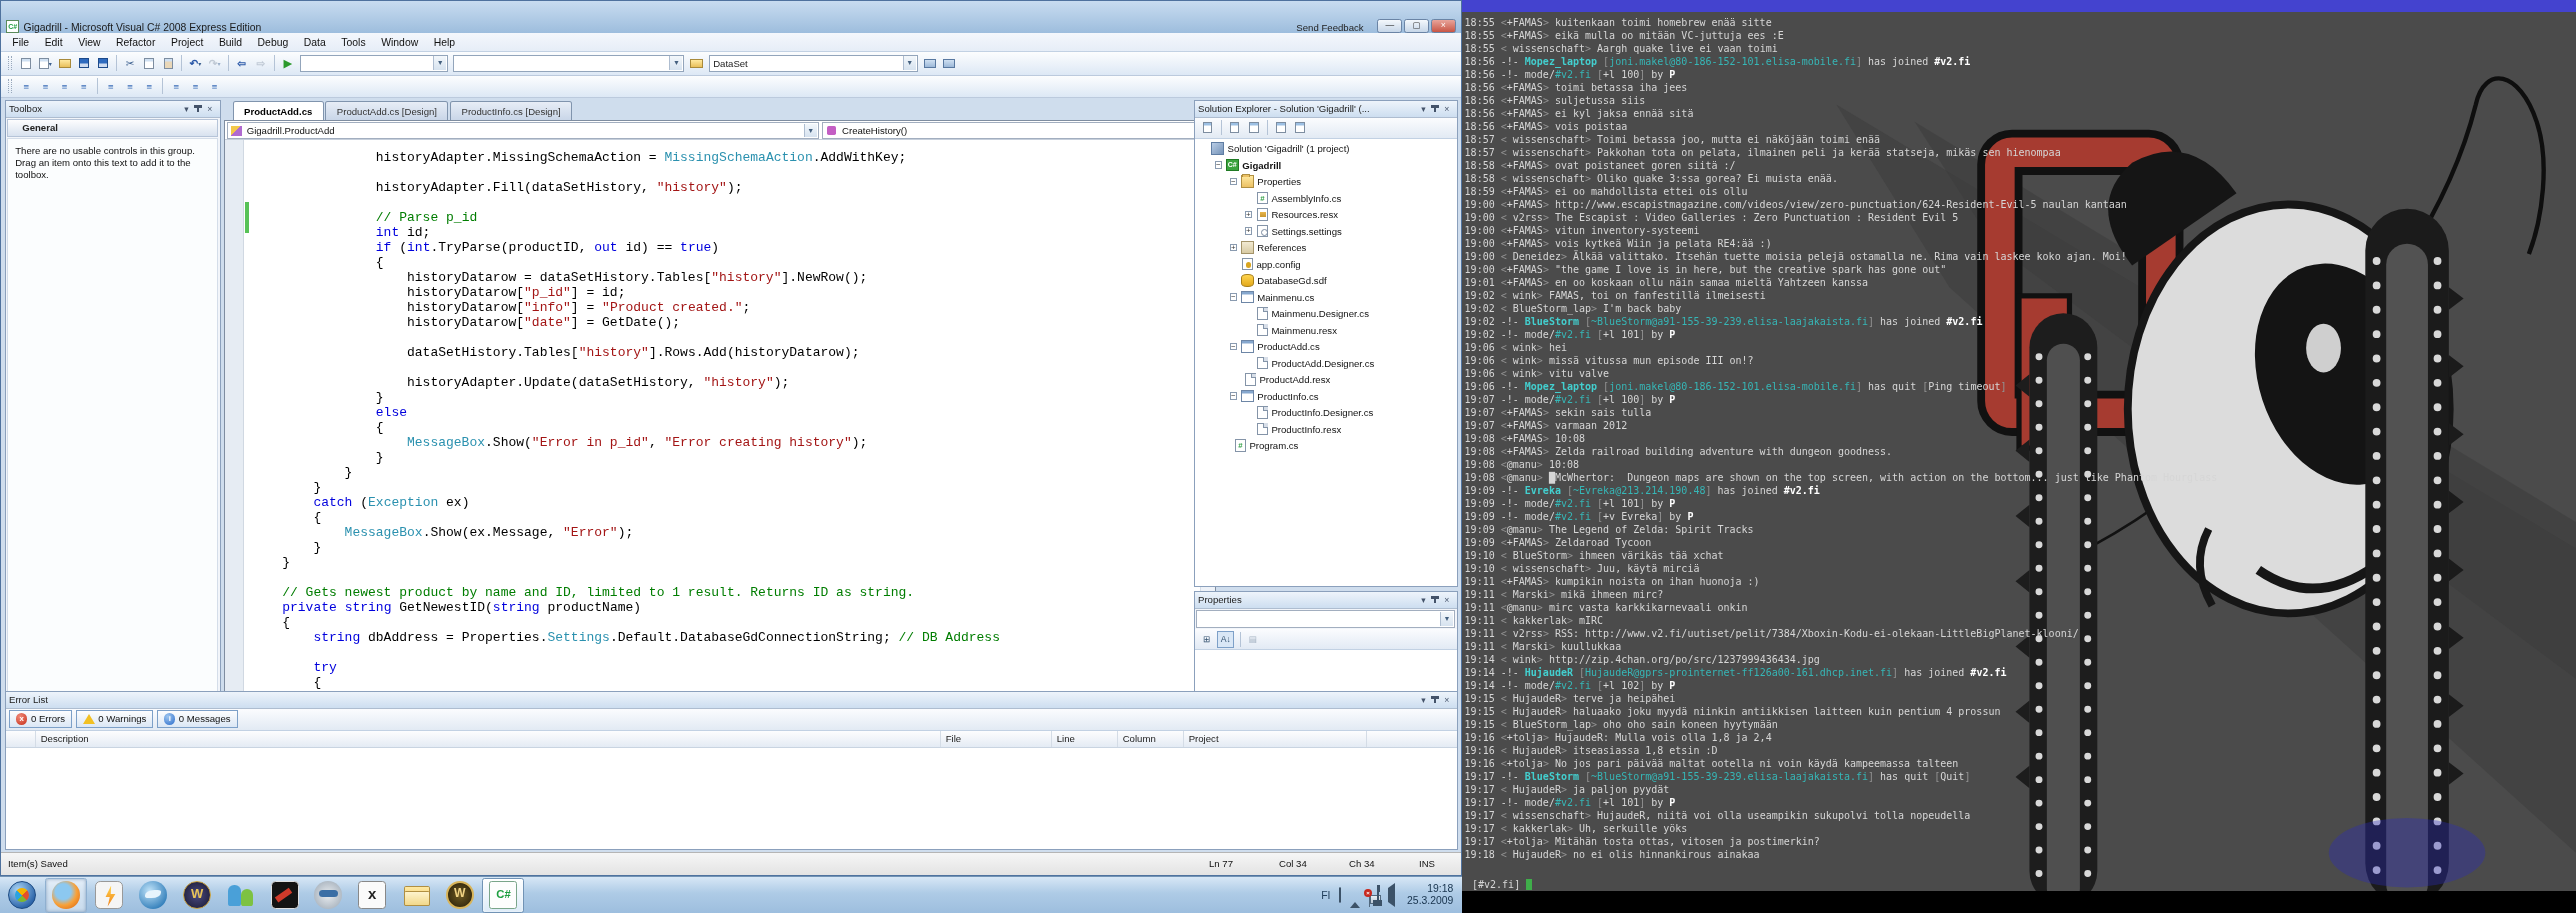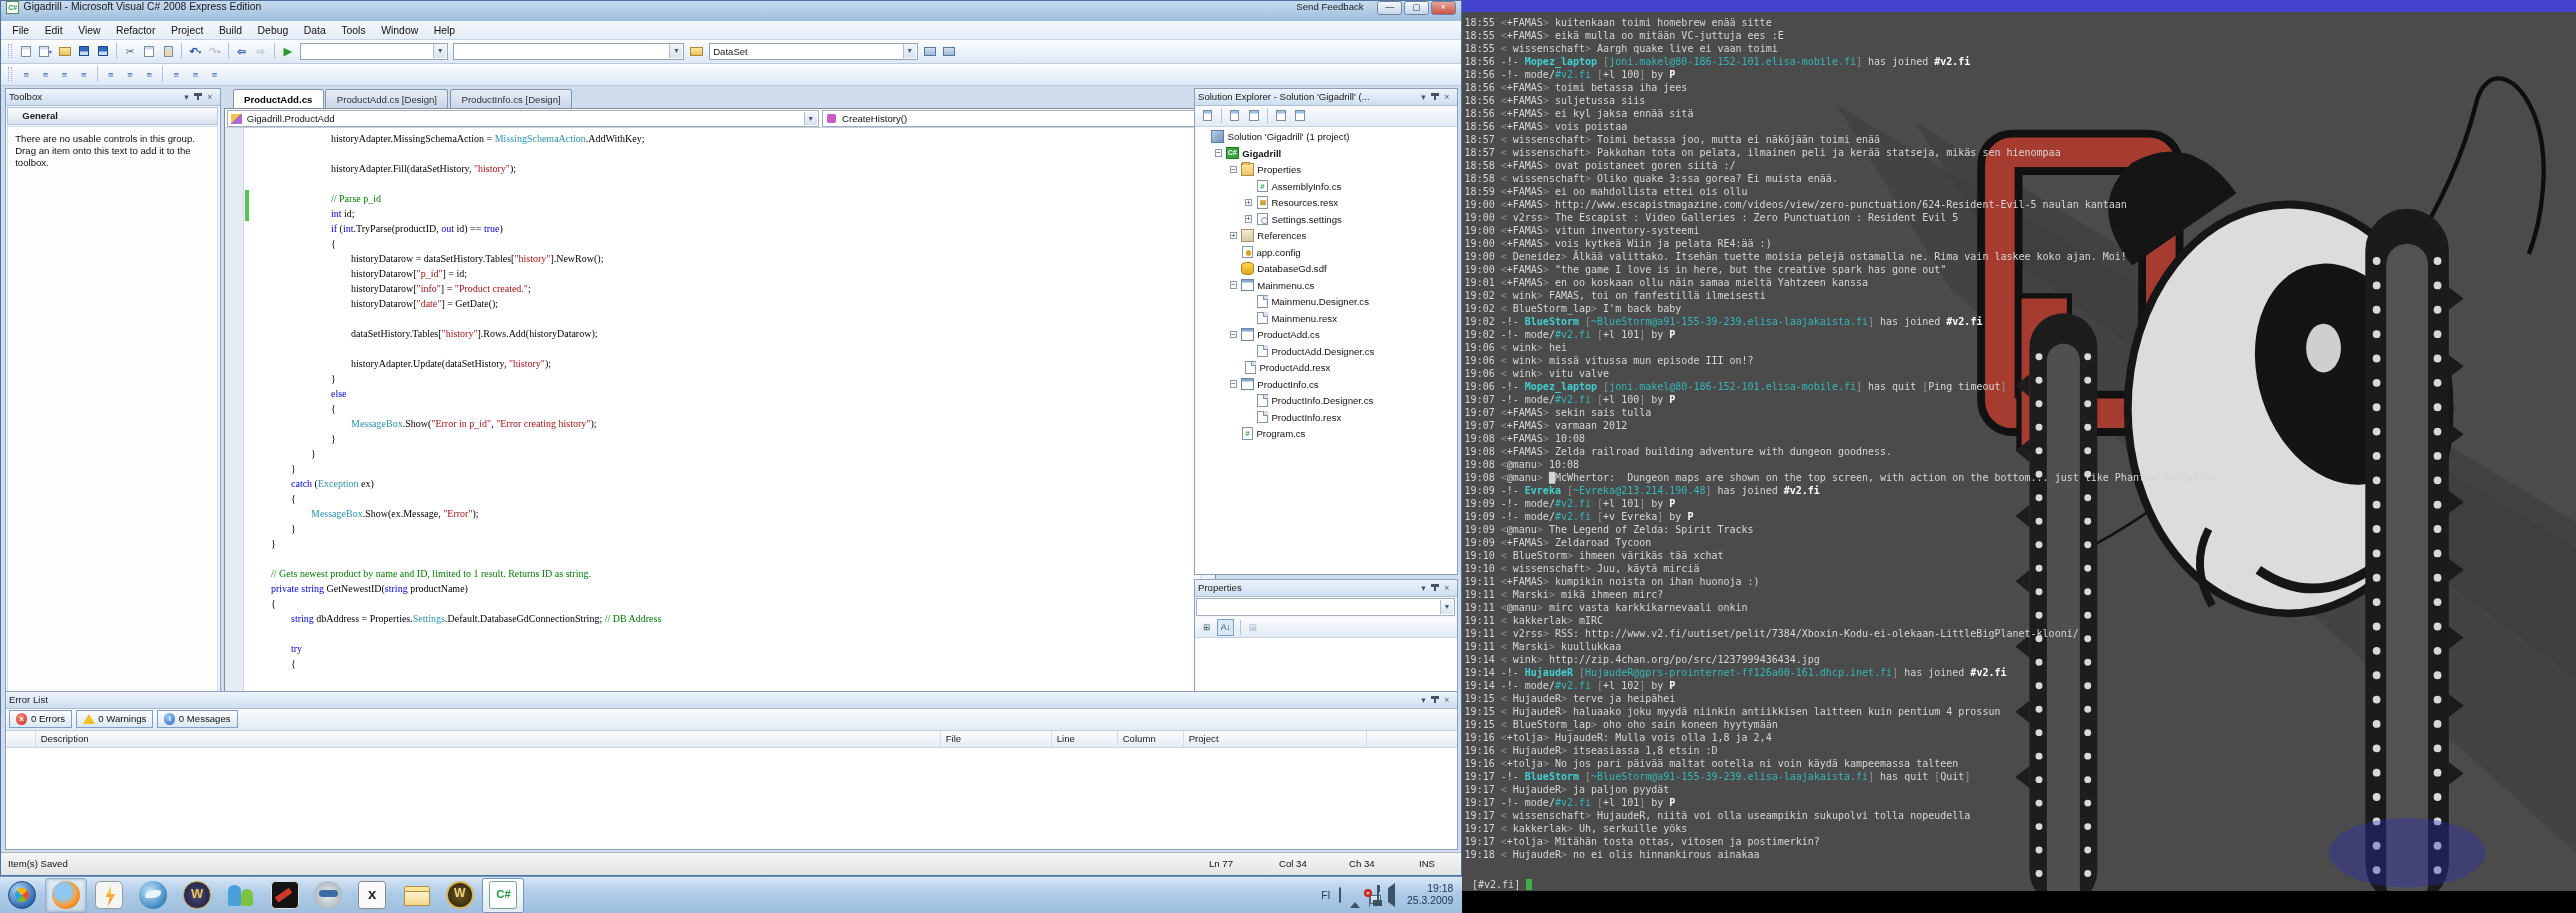--- a/index.html
+++ b/index.html
@@ -1,21 +1,21 @@
 <!DOCTYPE html>
 <html style="font-size:14px"><head>
 <meta charset="utf-8">
 <style>
 *{margin:0;padding:0;box-sizing:border-box}
 html,body{width:2576px;height:914px;overflow:hidden;background:#000;font-family:"Liberation Sans",sans-serif}
 body{position:relative}
 
 
 #vs{position:absolute;left:0;top:0;width:1462px;height:876px;background:#cfdded;border:0.9px solid #4f729e;display:flex;flex-direction:column}
-#vs-titlebar{height:20px;background:linear-gradient(#c8dcf0,#9dbddd);display:flex;align-items:flex-start;padding:0 5.2px;font-size:10.4px;color:#1b1b1b}
+#vs-titlebar{height:32px;background:linear-gradient(#c8dcf0,#9dbddd);display:flex;align-items:flex-end;padding:0 5.2px;font-size:10.4px;color:#1b1b1b}
 #vs-titleicon{width:13px;height:13px;background:#fff;border:0.9px solid #5a8a5a;margin-right:4.4px;font-size:7px;font-weight:bold;color:#1e9e40;text-align:center;line-height:11.3px}
 #vs-title{flex:0 0 auto}
 #vs-title-spacer{flex:1}
 #send-feedback{font-size:9.6px;color:#222;margin-right:12.2px}
 .winbtn{width:25px;height:14px;border:0.9px solid #6a84a5;border-radius:2.6px;background:linear-gradient(#f4f8fc,#c6d6e8);margin-left:1.7px;text-align:center;line-height:11.3px;font-size:8.7px;color:#333}
 .winbtn.close{background:linear-gradient(#e8a49a,#c85545);color:#fff}
 #vs-menubar{height:19px;background:linear-gradient(#f4f7fc,#e6edf7);display:flex;align-items:center;padding-left:3.5px;border-bottom:0.9px solid #c2d1e3}
 .menu-item{font-size:10.4px;color:#111;padding:2.6px 7.8px}
 .toolbar{display:flex;align-items:center;background:linear-gradient(#fcfdfe,#dde8f5);border-bottom:0.9px solid #bccadd;padding-left:7px}
 #vs-toolbar1{height:23.5px}
@@ -55,21 +55,21 @@
 #editor-frame{position:absolute;left:0;top:22.6px;right:0;bottom:0;background:#fff;border:0.9px solid #7f8da0;display:flex;flex-direction:column}
 #navbar{height:19px;display:flex;border-bottom:0.9px solid #c6cfdb;background:#fff}
 .navcombo{height:17.4px;margin:0.9px 1.7px;border:0.9px solid #a2aebf;display:flex;align-items:center;font-size:9.6px;color:#111;position:relative;padding-left:19px;background:#fff}
 .navcombo .arr{position:absolute;right:0.9px;top:0.9px;bottom:0.9px;width:13px;background:linear-gradient(#f3f7fb,#d6e2ef);border-left:0.9px solid #aebdd0;color:#44607f;font-size:7px;text-align:center;line-height:14px}
 .navico{position:absolute;left:3.5px;top:3.5px;width:10.4px;height:9.6px}
 .navico.cls{background:linear-gradient(135deg,#f3c84a 0 45%,#b06ad0 45%)}
 .navico.mth{background:#c45ec4;border-radius:1.7px;width:8.7px;height:8.7px;left:4.4px}
 #code-wrap{flex:1;position:relative;overflow:hidden}
 #code-margin{position:absolute;left:0;top:0;bottom:0;width:19px;background:#e6ecf3;border-right:0.9px solid #d0d8e2}
 #change-bar{position:absolute;left:20px;width:4.4px;background:#57c257}
-#code-lines{position:absolute;left:26px;top:3px;right:15.7px;font-family:Liberation Serif, serif;font-size:10px;color:#000;white-space:pre}
+#code-lines{position:absolute;left:26px;top:10px;right:15.7px;font-family:Liberation Mono, monospace;font-size:13px;color:#000;white-space:pre}
 .cl{height:15px;line-height:15px}
 .k{color:#0000dd}.cm{color:#007d00}.s{color:#a31515}.ty{color:#2b91af}.pl{color:#000}
 
 .vscroll{position:absolute;right:0;top:0;bottom:0;width:15px;background:#eef2f8;border-left:0.9px solid #d5dde7}
 .vscroll .sb-btn{height:15px;font-size:7px;color:#5c6e84;text-align:center;line-height:15px;background:linear-gradient(#fdfdfe,#dce5f0);border:0.9px solid #b9c6d6}
 .vscroll .thumb{position:absolute;left:0.9px;right:0.9px;top:15.7px;height:78px;background:linear-gradient(90deg,#e7eef7,#c3d2e5);border:0.9px solid #93a6be;border-radius:1.7px}
 #hscroll{height:15px;background:#eef2f8;border-top:0.9px solid #d5dde7;display:flex;position:relative}
 #hscroll .sb-btn{width:15px;font-size:7px;color:#5c6e84;text-align:center;line-height:14px;background:linear-gradient(#fdfdfe,#dce5f0);border:0.9px solid #b9c6d6}
 #hscroll .thumb{position:absolute;left:15.7px;top:0.9px;bottom:0.9px;width:348px;background:linear-gradient(#e7eef7,#c3d2e5);border:0.9px solid #93a6be;border-radius:1.7px}
 
@@ -478,21 +478,21 @@
             <div class="trow" style="padding-left: 50px;">
               <span class="texp none"></span>
               <span class="ticon page"></span>
               <span class="tlabel">ProductInfo.Designer.cs</span>
             </div>
             <div class="trow" style="padding-left: 50px;">
               <span class="texp none"></span>
               <span class="ticon page"></span>
               <span class="tlabel">ProductInfo.resx</span>
             </div>
-            <div class="trow" style="padding-left: 35px;">
+            <div class="trow" style="padding-left: 28px;">
               <span class="texp none"></span>
               <span class="ticon cs"></span>
               <span class="tlabel">Program.cs</span>
             </div>
           </div>
       </div>
       <div id="properties-panel" class="toolwin">
         <div class="toolwin-title">
           <span class="t">Properties</span>
           <span class="twbtn">▾</span>

